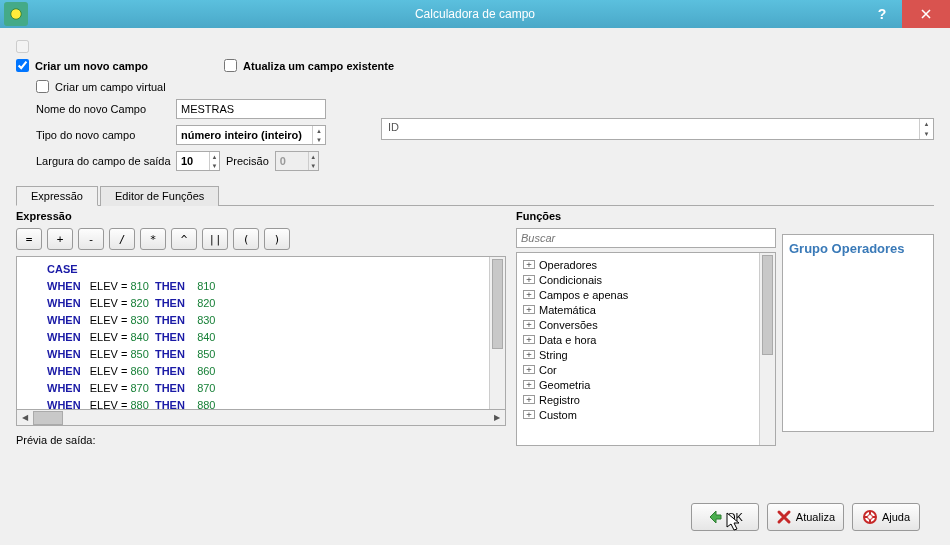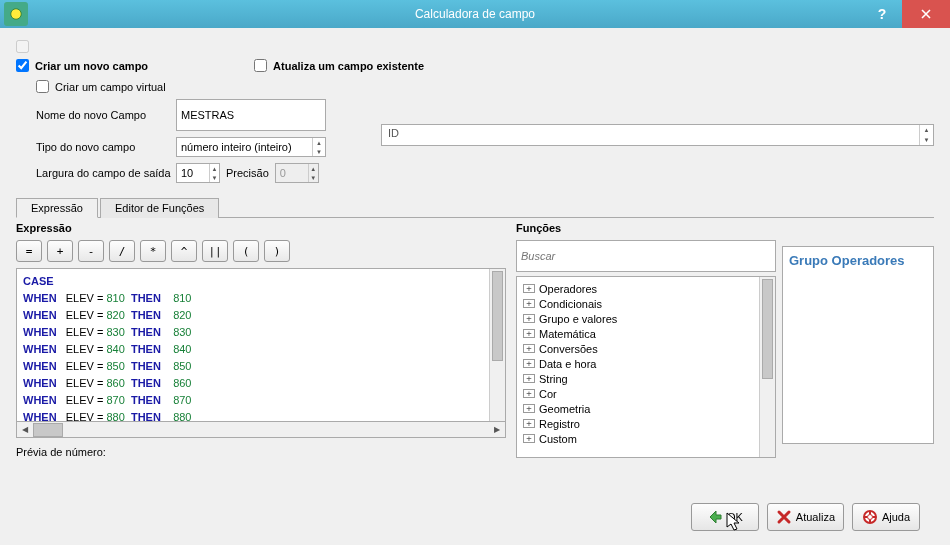--- a/index.html
+++ b/index.html
@@ -19,23 +19,23 @@
 input[type=checkbox] { width: 13px; height: 13px; margin-right: 6px; }
 .disabled { color: #999; }
 .bold { font-weight: bold; }
 
 .form-area { display: flex; margin-top: 8px; justify-content: center; }
 .form-left { width: 345px; padding-left: 20px; }
 .form-right { flex: 1; padding-left: 20px; }
 
 .frow { display: flex; align-items: center; margin-bottom: 6px; }
 .flabel { width: 140px; }
-.textinput { border: 1px solid #aaa; background: #fff; height: 32px; padding: 0 4px; }
+.textinput { border: 1px solid #aaa; background: #fff; height: 20px; padding: 0 4px; }
 .spinner { display: inline-flex; border: 1px solid #aaa; background: #fff; height: 20px; }
-.spinner input { border: none; width: 100%; padding: 0 4px; height: 18px; outline: none; }
+.spinner input { border: none; width: 100%; padding: 0 4px; height: 18px; outline: none; font-weight: bold; }
 .spinner .spbtns { width: 14px; display: flex; flex-direction: column; border-left: 1px solid #ccc; }
 .spinner .spbtns div { flex:1; font-size:6px; display:flex; align-items:center; justify-content:center; color:#555; cursor:pointer; }
 .spinner.disabled { background:#eee; }
 .spinner.disabled input { background:#eee; color:#999; }
 
 .wide-combo { display:flex; border:1px solid #aaa; background:#fff; height:22px; }
 .wide-combo .val { flex:1; padding:2px 6px; color:#555; }
 .wide-combo .spbtns { width:14px; display:flex; flex-direction:column; border-left:1px solid #ccc; }
 .wide-combo .spbtns div { flex:1; font-size:6px; display:flex; align-items:center; justify-content:center; color:#555; }
 
@@ -46,21 +46,21 @@
 .mainsplit { display:flex; margin-top:4px; gap:10px; }
 .leftcol { flex:0 0 490px; }
 .rightcol { flex:1; display:flex; gap:6px; }
 
 .secheader { font-weight:bold; margin-bottom:6px; }
 
 .opbtns { display:flex; gap:5px; margin-bottom:6px; }
 .opbtn { width:26px; height:22px; border:1px solid #999; background:linear-gradient(#fdfdfd,#e8e8e8); border-radius:3px; display:flex; align-items:center; justify-content:center; font-family:monospace; cursor:pointer; }
 
 .editor { border:1px solid #aaa; background:#fff; height:154px; position:relative; display:flex; }
-.editor-content { flex:1; overflow:hidden; padding:4px 6px; font-family:"Consolas","Courier New",monospace; font-size:12px; line-height:17px; white-space:pre; color:#000; }
+.editor-content { flex:1; overflow:hidden; padding:4px 6px; font-family:"Consolas","Courier New",monospace; font-size:12px; line-height:17px; white-space:pre; color:#000;margin-left:24px; }
 .kw { color:#1a1aa6; font-weight:bold; }
 .num { color:#188038; }
 .editor .vscroll { width:16px; background:#f0f0f0; border-left:1px solid #ccc; position:relative; }
 .editor .vscroll .thumb { position:absolute; top:2px; left:2px; right:2px; height:90px; background:#c8c8c8; border:1px solid #aaa; }
 .hscroll { height:16px; border:1px solid #aaa; border-top:none; background:#f0f0f0; display:flex; align-items:center; }
 .hscroll .arrow { width:16px; height:14px; display:flex; align-items:center; justify-content:center; font-size:8px; color:#555; }
 .hscroll .track { flex:1; position:relative; height:14px; }
 .hscroll .thumb { position:absolute; left:0; top:0; bottom:0; width:30px; background:#c8c8c8; border:1px solid #aaa; }
 
 .funcs { flex:1; display:flex; flex-direction:column; }
@@ -102,21 +102,21 @@
     </div>
   </div>
 </div>
 
 <div class="content">
 
   <div class="row">
     <input type="checkbox" disabled="" style="">
   </div>
 
-  <div class="row" style="gap:106px;">
+  <div class="row" style="gap:76px;">
     <div style="display:flex;align-items:center;">
       <input type="checkbox" checked="" style="">
       <span class="bold">Criar um novo campo</span>
     </div>
     <div style="display:flex;align-items:center;">
       <input type="checkbox" style="">
       <span class="bold">Atualiza um campo existente</span>
     </div>
   </div>
 
@@ -195,40 +195,40 @@
             <div class="thumb"></div>
           </div>
       </div>
       <div class="hscroll">
         <div class="arrow">◀</div>
         <div class="track">
             <div class="thumb"></div>
           </div>
         <div class="arrow">▶</div>
       </div>
-      <div class="previa">Prévia de número:</div>
+      <div class="previa">Prévia de saída:</div>
     </div>
 
     <div class="rightcol">
       <div class="funcs">
         <div class="secheader">Funções</div>
         <input class="textinput" style="width: 100%; margin-bottom: 4px; font-style: italic; color: rgb(136, 136, 136);" placeholder="Buscar">
         <div class="funclist-wrap">
           <div class="funclist" id="funclist">
               <div class="fitem">
                 <span class="exp">+</span>
                 <span>Operadores</span>
               </div>
               <div class="fitem">
                 <span class="exp">+</span>
                 <span>Condicionais</span>
               </div>
               <div class="fitem">
                 <span class="exp">+</span>
-                <span>Grupo e valores</span>
+                <span>Campos e apenas</span>
               </div>
               <div class="fitem">
                 <span class="exp">+</span>
                 <span>Matemática</span>
               </div>
               <div class="fitem">
                 <span class="exp">+</span>
                 <span>Conversões</span>
               </div>
               <div class="fitem">

